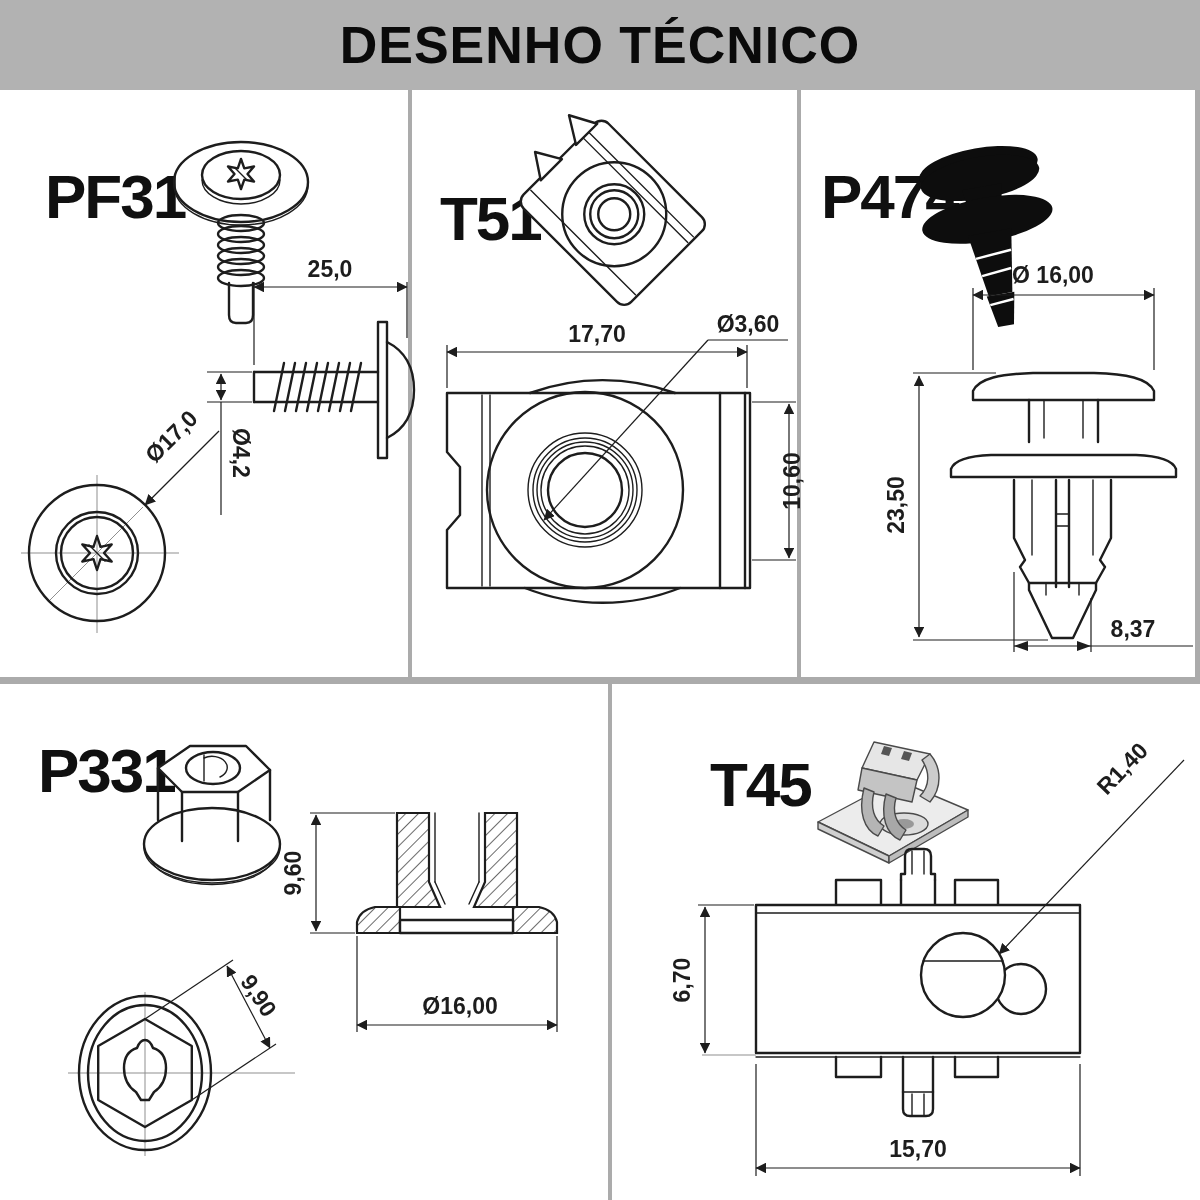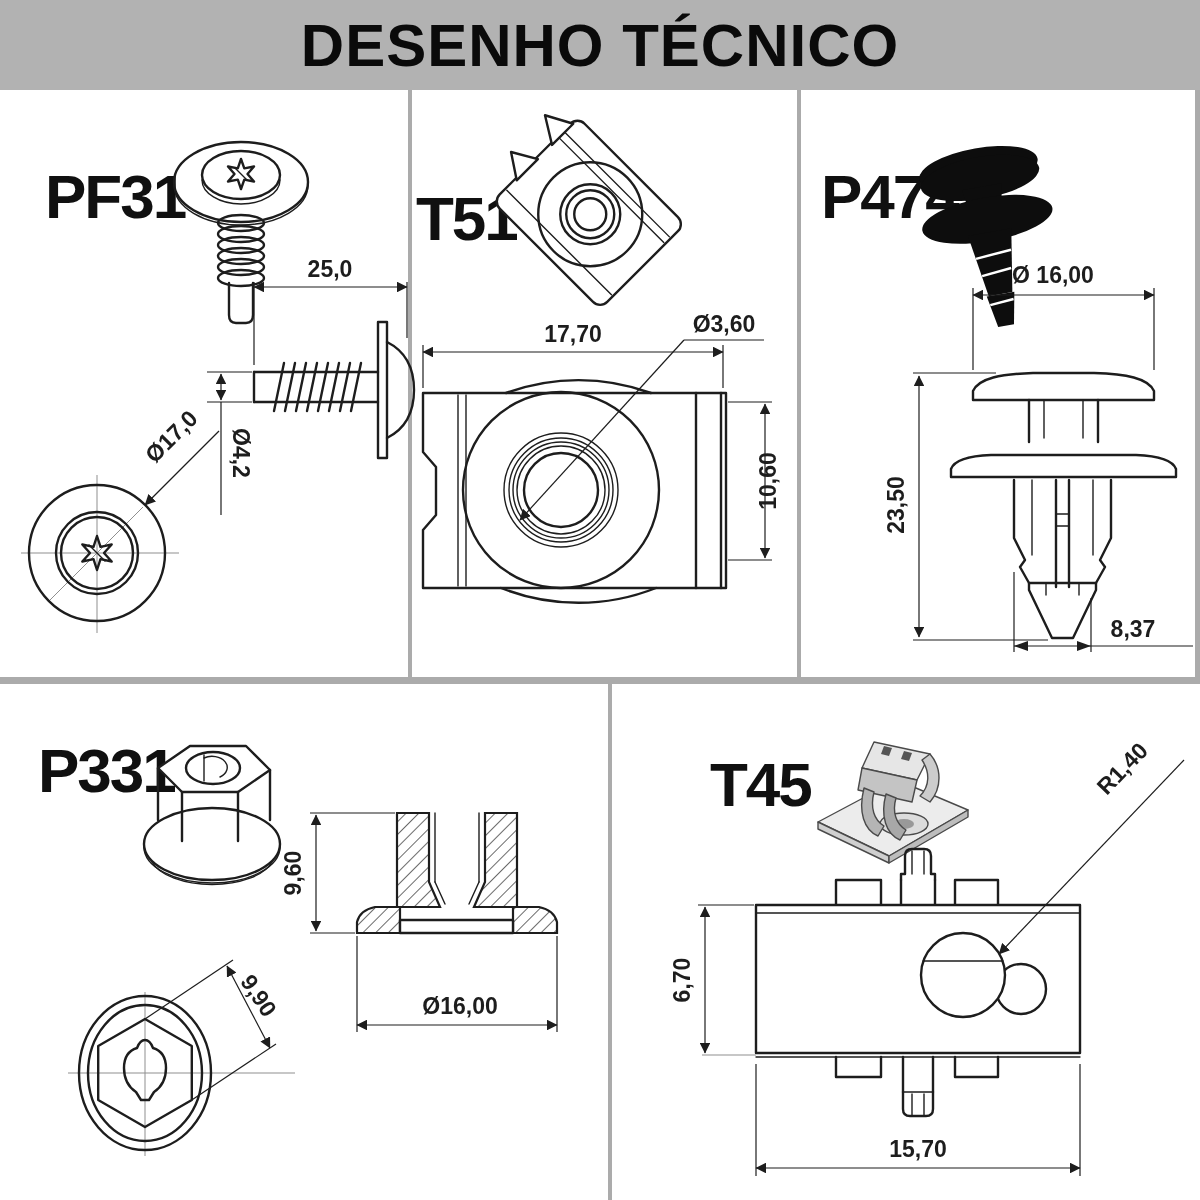--- a/index.html
+++ b/index.html
@@ -1,20 +1,20 @@
 <!DOCTYPE html>
 <html><head>
 <meta charset="utf-8">
 <style>
   html,body{margin:0;padding:0;background:#fff;}
   #sheet{position:relative;width:1200px;height:1200px;background:#fff;overflow:hidden;
          font-family:"Liberation Sans", sans-serif;}
   #hdr{position:absolute;left:0;top:0;width:1200px;height:90px;background:#b2b2b2;
        display:flex;align-items:center;justify-content:center;}
-  #hdr h1{margin:0;font-size:60px;font-weight:bold;color:#0a0a0a;letter-spacing:1px;}
+  #hdr h1{margin:0;font-size:52px;font-weight:bold;color:#0a0a0a;letter-spacing:1px;}
   .divider{position:absolute;background:#ababab;}
   .panel{position:absolute;}
   svg text{font-family:"Liberation Sans", sans-serif;}
   .plabel{font-size:62px;font-weight:bold;fill:#101010;letter-spacing:-2px;}
   .dimtxt{font-size:23px;font-weight:bold;fill:#1d1d1d;}
   .ln{stroke:#1d1d1d;fill:none;stroke-width:2.4;stroke-linejoin:round;stroke-linecap:round;}
   .lnf{stroke:#1d1d1d;fill:#ffffff;stroke-width:2.4;stroke-linejoin:round;}
   .thin{stroke:#1d1d1d;fill:none;stroke-width:1.4;stroke-linecap:round;}
   .dim{stroke:#1d1d1d;fill:none;stroke-width:1.2;}
   .cl{stroke:#8f8f8f;fill:none;stroke-width:1;}
@@ -102,21 +102,21 @@
       <circle class="ln" cx="88" cy="463" r="41" stroke-width="1.8"></circle>
       <circle class="ln" cx="88" cy="463" r="36" stroke-width="1.8"></circle>
       <path class="ln" stroke-width="2" d="M88,446 L91.5,456.9 L102.7,454.5 L95,463 L102.7,471.5 L91.5,469.1 L88,480 L84.5,469.1 L73.3,471.5 L81,463 L73.3,454.5 L84.5,456.9 Z"></path>
       <line class="thin" x1="80" y1="455" x2="96" y2="471"></line>
       <line class="dim" x1="210" y1="341" x2="136" y2="415" marker-end="url(#arPF)"></line>
       <text class="dimtxt" transform="rotate(-45 168 352)" x="168" y="352" text-anchor="middle">Ø17,0</text>
     </g>
   </svg>
   </div>
 
-  <div class="panel" style="left:396px;top:90px">
+  <div class="panel" style="left:420px;top:90px">
   <svg width="385" height="587" viewBox="0 0 385 587">
     <defs>
       <marker id="arT51" viewBox="0 0 10 10" refX="9.5" refY="5" markerWidth="9" markerHeight="9" orient="auto-start-reverse">
         <path d="M0,0 L10,5 L0,10 Z" fill="#1d1d1d"></path>
       </marker>
     </defs>
     <text class="plabel" x="20" y="150">T51</text>
 
     <g transform="rotate(45 190 120)">
       <rect class="lnf" x="118" y="60" width="152" height="120" rx="10" stroke-width="2.4"></rect>

